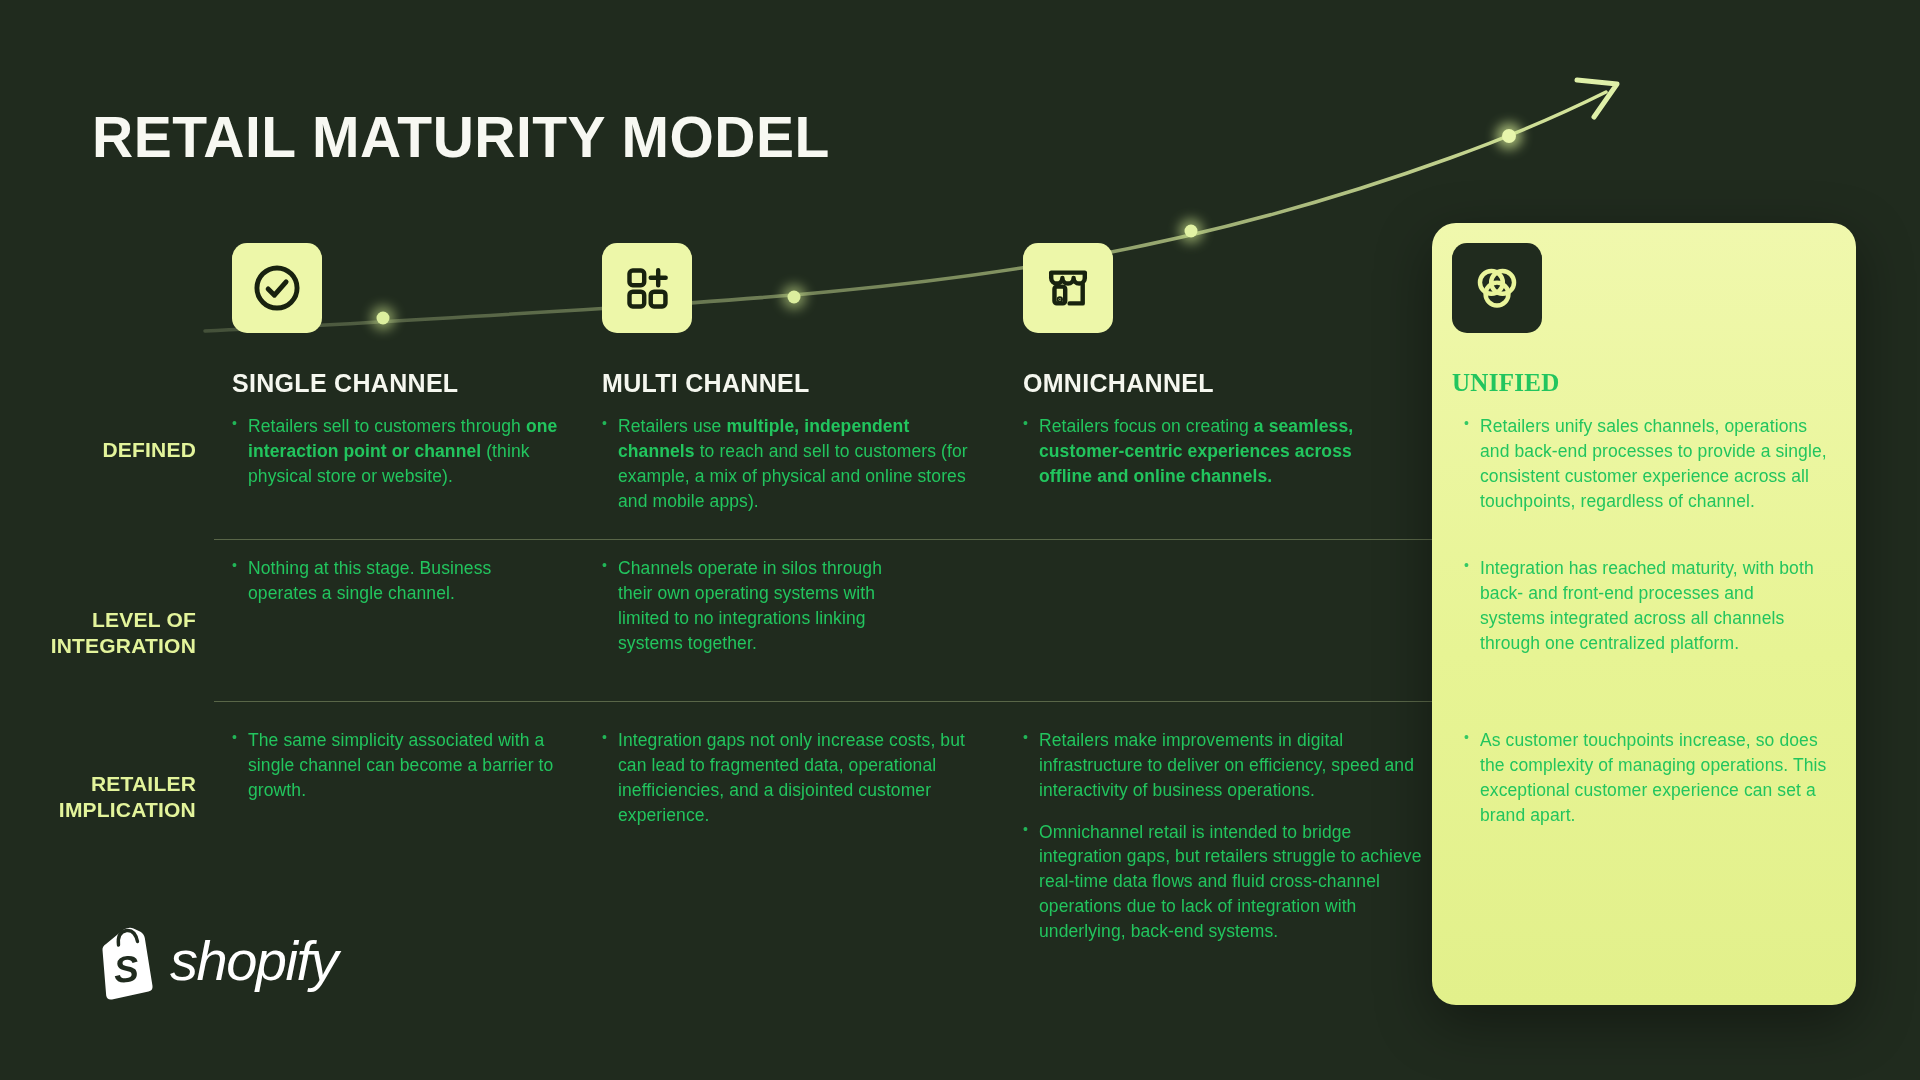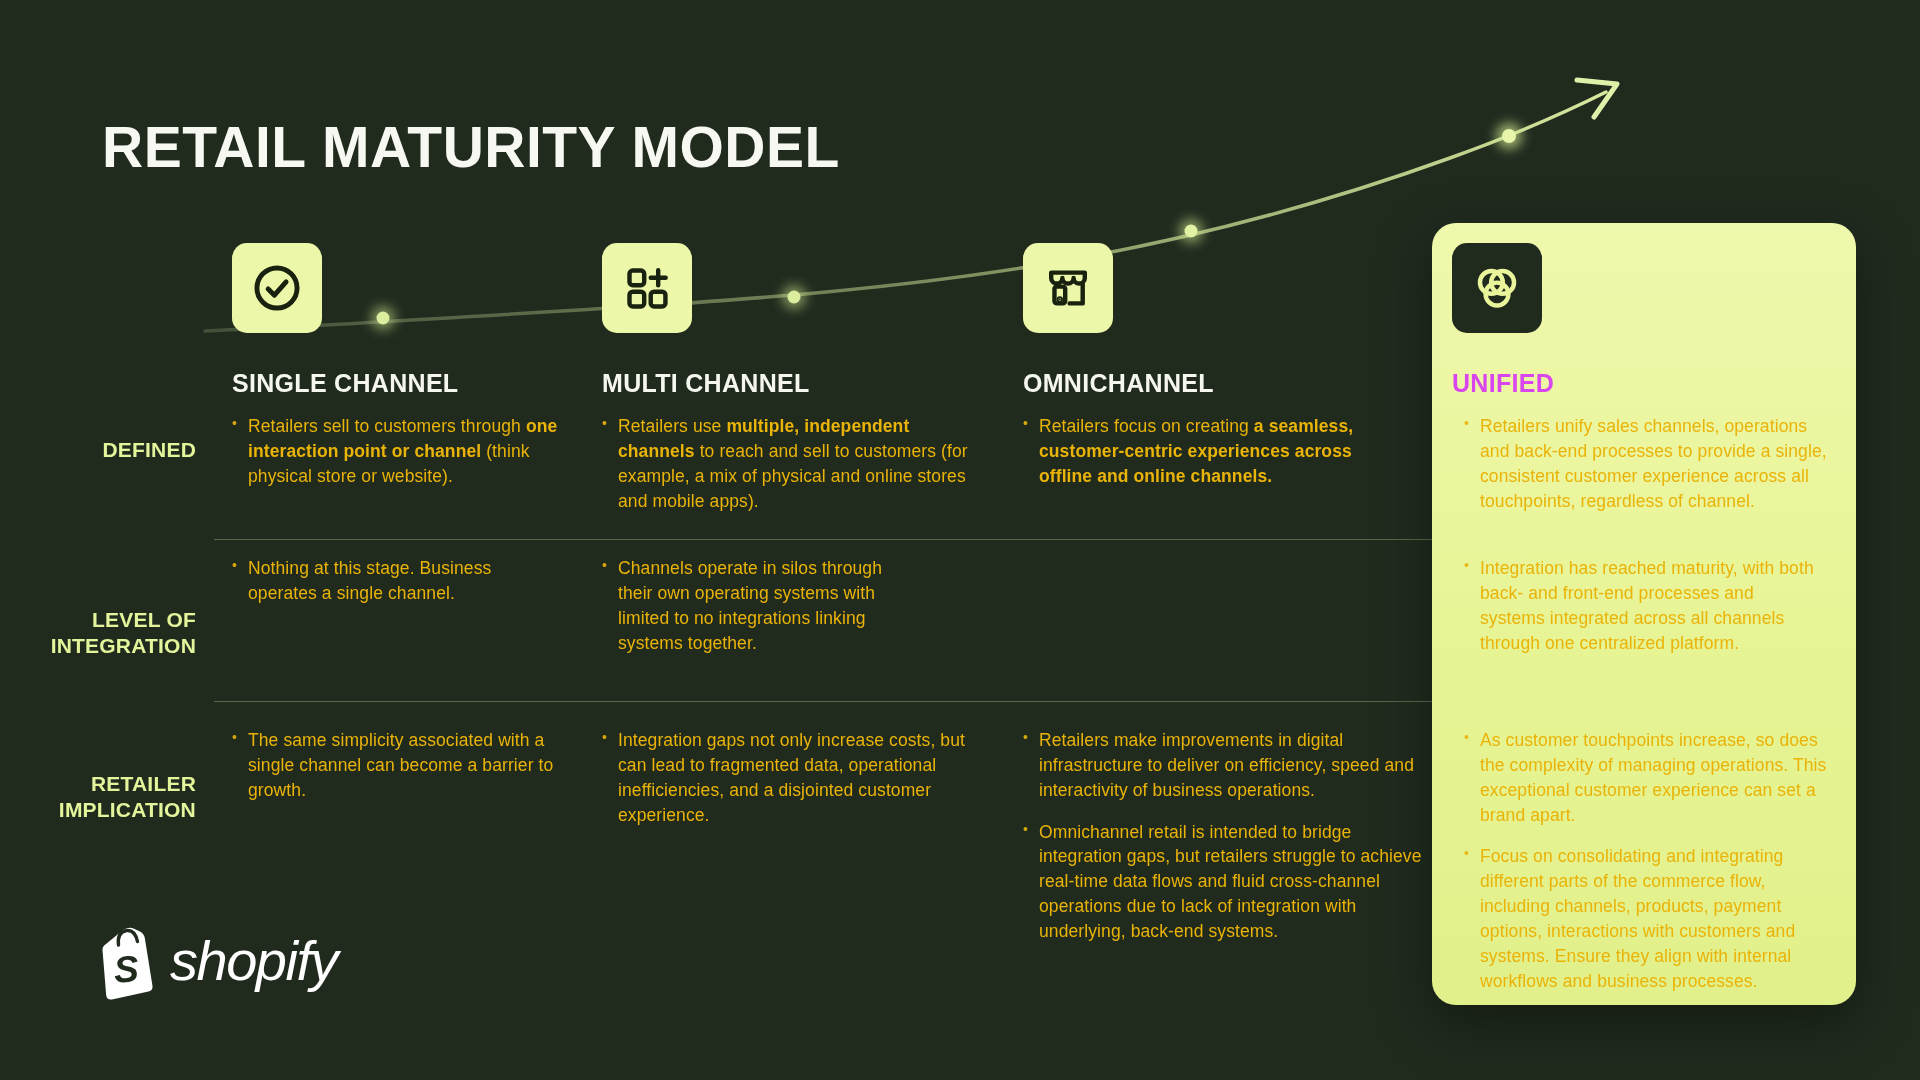--- a/index.html
+++ b/index.html
@@ -6,21 +6,21 @@
   .stage{
     position:relative;width:1920px;height:1080px;overflow:hidden;
     background:#202b1e;
     font-family:"Liberation Sans","DejaVu Sans",sans-serif;
     color:#eef1e7;
   }
   
   .growth{position:absolute;left:0;top:0;z-index:1;}
   
   .title{
-    position:absolute;left:84px;top:96px;margin:18px;
+    position:absolute;left:84px;top:96px;margin:8px;
     font-size:57px;font-weight:700;letter-spacing:.5px;color:#f7f8f2;
   }
   
   .tile{
     position:absolute;top:243px;width:90px;height:90px;border-radius:15px;
     background:#edf7a9;z-index:2;display:flex;align-items:center;justify-content:center;
     color:#18220f;
   }
   .tile svg{width:56px;height:56px;display:block;}
   .tile.dark{background:#202b1e;color:#e9f49b;}
@@ -31,37 +31,37 @@
     border-radius:24px;z-index:2;
     background:linear-gradient(180deg,#f0f8ad 0%,#e7f494 55%,#e2f08b 100%);
     box-shadow:0 18px 55px rgba(0,0,0,.38);
   }
   
   .col-head{
     position:absolute;top:369px;margin:0;z-index:3;
     font-size:25px;font-weight:700;letter-spacing:.3px;color:#f5f7ef;
   }
   .h1{left:232px}.h2{left:602px}.h3{left:1023px}
-  .h4{left:1452px;color:#d946ef;}
+  .h4{left:1452px;color:#22c55e;font-family:Liberation Serif, serif;}
   
   .row-label{
     position:absolute;left:36px;width:160px;text-align:right;z-index:3;
     color:#e3f49b;font-weight:700;font-size:21px;line-height:1.24;letter-spacing:.2px;
   }
   .rl1{top:437px}.rl2{top:607px}.rl3{top:771px}
   
   .divider{
     position:absolute;left:214px;width:1218px;height:1px;z-index:1;
     background:rgba(223,239,172,.30);
   }
   .dv1{top:539px}.dv2{top:701px}
   
   ul.cell{
     position:absolute;margin:0;padding:0;list-style:none;z-index:3;
-    font-size:17.5px;line-height:1.42;color:#eab308;letter-spacing:.1px;
+    font-size:17.5px;line-height:1.42;color:#22c55e;letter-spacing:.1px;
   }
   ul.cell li{position:relative;padding-left:18px;}
   ul.cell li + li{margin-top:17px;}
   ul.cell li::before{
     content:"•";position:absolute;left:2px;top:0;font-size:14px;opacity:.9;
   }
   ul.cell b{font-weight:700;}
   .on-card{color:#212d1f;}
   
   .def{top:414px}.int{top:556px}.imp{top:728px}
@@ -197,21 +197,20 @@
   </ul>
   <ul class="cell imp c2">
     <li><span>Integration gaps not only increase costs, but can lead to fragmented data, operational inefficiencies, and a disjointed customer experience.</span></li>
   </ul>
   <ul class="cell imp c3">
     <li><span>Retailers make improvements in digital infrastructure to deliver on efficiency, speed and interactivity of business operations.</span></li>
     <li><span>Omnichannel retail is intended to bridge integration gaps, but retailers struggle to achieve real-time data flows and fluid cross-channel operations due to lack of integration with underlying, back-end systems.</span></li>
   </ul>
   <ul class="cell imp c4 on-card">
     <li><span>As customer touchpoints increase, so does the complexity of managing operations. This exceptional customer experience can set a brand apart.</span></li>
-    <li><span>Focus on consolidating and integrating different parts of the commerce flow, including channels, products, payment options, interactions with customers and systems. Ensure they align with internal workflows and business processes.</span></li>
   </ul>
 
   <div class="logo">
     <svg class="bag" viewBox="0 0 72 84">
       <path d="M18 22 L35 8 Q41 4.5 45.5 6.5 L52 9.5 Q56 11.5 56.8 16 L64.5 64 Q65 68.5 60.5 69.6 L24 77.5 Q19 78.3 18.2 73.5 L14.5 28 Q14.2 24.5 18 22 Z" fill="#ffffff"></path>
       <path d="M30.5 23 Q29 10 38.5 8.5 Q47 7.5 49.5 19.5" fill="none" stroke="#202b1e" stroke-width="3.4" stroke-linecap="round"></path>
       <text x="26" y="60" font-family="'Liberation Sans','DejaVu Sans',sans-serif" font-size="37" font-weight="700" font-style="italic" fill="#202b1e" transform="rotate(-4 36 48)">S</text>
     </svg>
     <div class="wordmark">shopify</div>
   </div>

